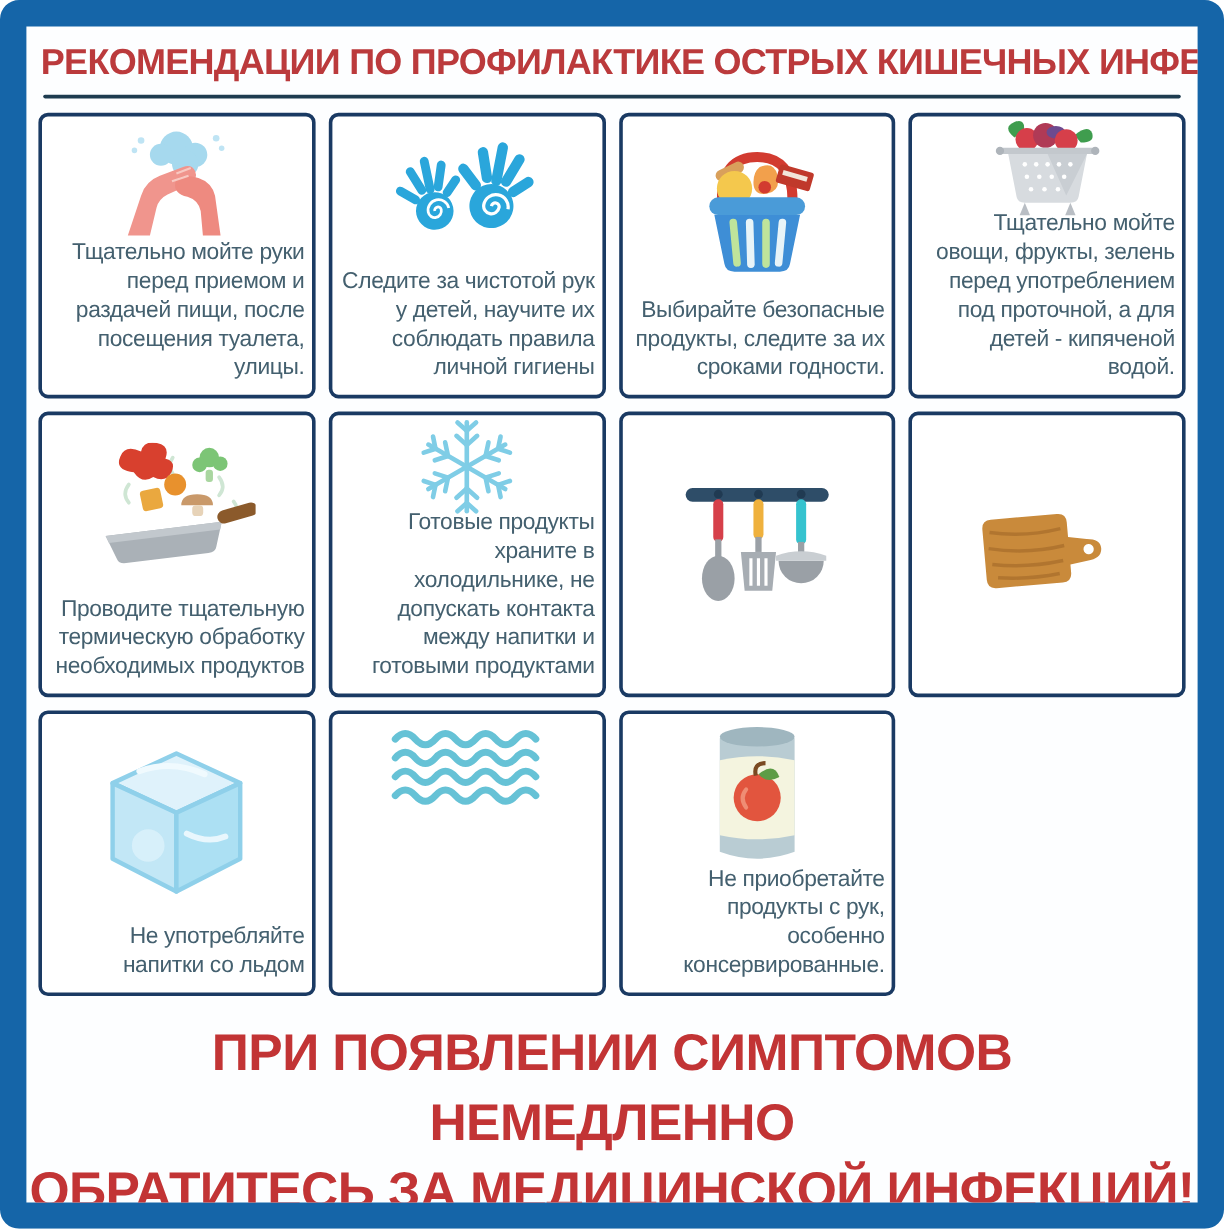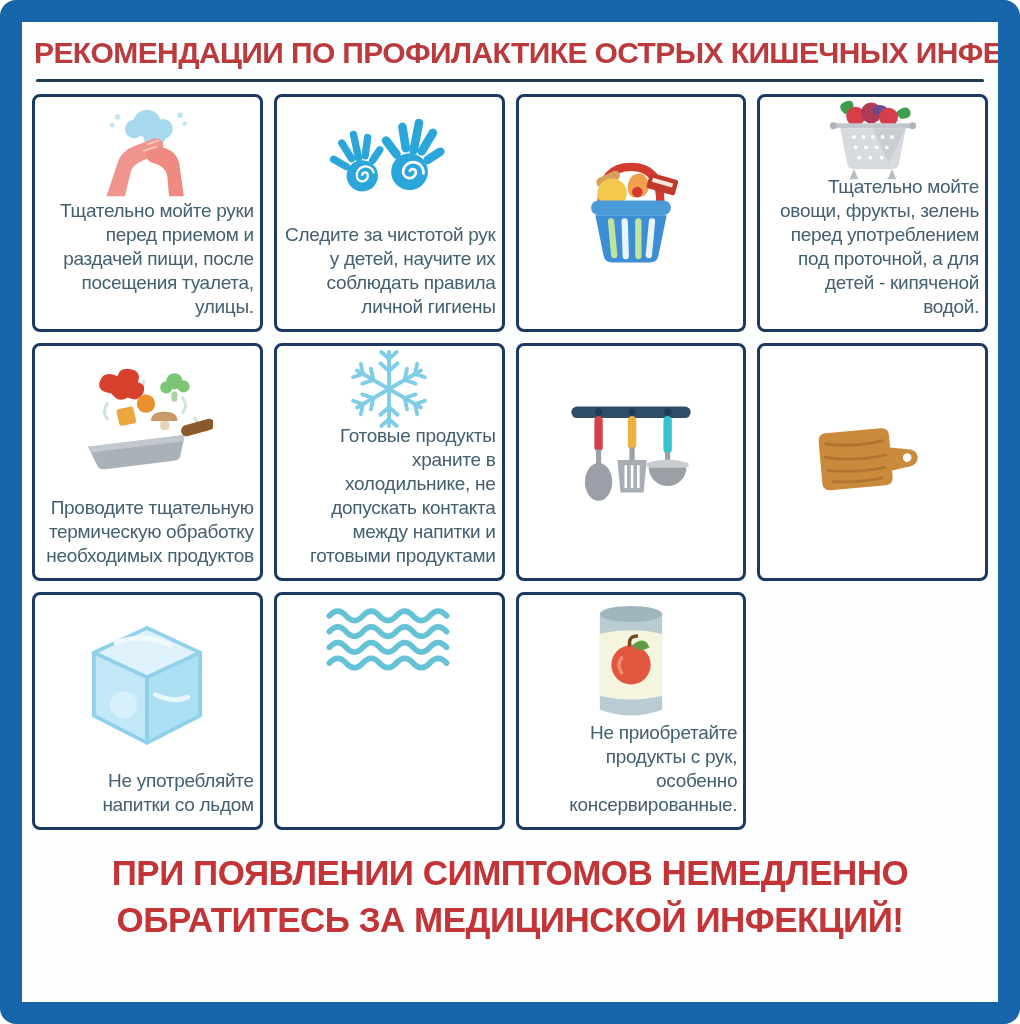--- a/index.html
+++ b/index.html
@@ -58,21 +58,21 @@
     font-size:19px;
     line-height:1.26;
     text-align:right;
     letter-spacing:-0.3px;
   }
   .footer {
     margin-top:20px;
     text-align:center;
     color:#c23435;
     font-weight:bold;
-    font-size:35px;
+    font-size:43px;
     line-height:1.34;
     letter-spacing:-0.5px;
   }
 </style>
 </head>
 <body>
 
 <div class="poster">
 
   <div class="title">РЕКОМЕНДАЦИИ ПО ПРОФИЛАКТИКЕ ОСТРЫХ КИШЕЧНЫХ ИНФЕКЦИЙ</div>
@@ -143,20 +143,21 @@
           <rect x="22" y="44" width="76" height="14" rx="7" fill="#4a9bd8"></rect>
           <path d="M26 58 L34 97 Q35 103 42 103 L78 103 Q85 103 86 97 L94 58 Z" fill="#3e8ed6"></path>
           <g stroke-width="6" stroke-linecap="round" fill="none">
             <path d="M41 64 L44 96" stroke="#bfe49b"></path>
             <path d="M54 64 L55 97" stroke="#e8f4f8"></path>
             <path d="M67 64 L67 97" stroke="#bfe49b"></path>
             <path d="M80 64 L77 96" stroke="#e8f4f8"></path>
           </g>
         </svg>
       </div>
+      <div class="card-text">Выбирайте безопасные продукты, следите за их сроками годности.</div>
     </div>
 
     <div class="card">
       <div class="icon-wrap">
         <svg viewBox="0 0 120 95" width="104" height="82">
           <path d="M28 18 q-12 -10 0 -15 q11 -4 9 9 z" fill="#3f9d4e"></path>
           <path d="M86 16 q13 -11 17 -2 q3 9 -11 9 z" fill="#3f9d4e"></path>
           <circle cx="40" cy="20" r="11" fill="#d63f4a"></circle>
           <circle cx="58" cy="16" r="12" fill="#b03a56"></circle>
           <ellipse cx="68" cy="13" rx="9" ry="6" fill="#6d4a8f"></ellipse>

